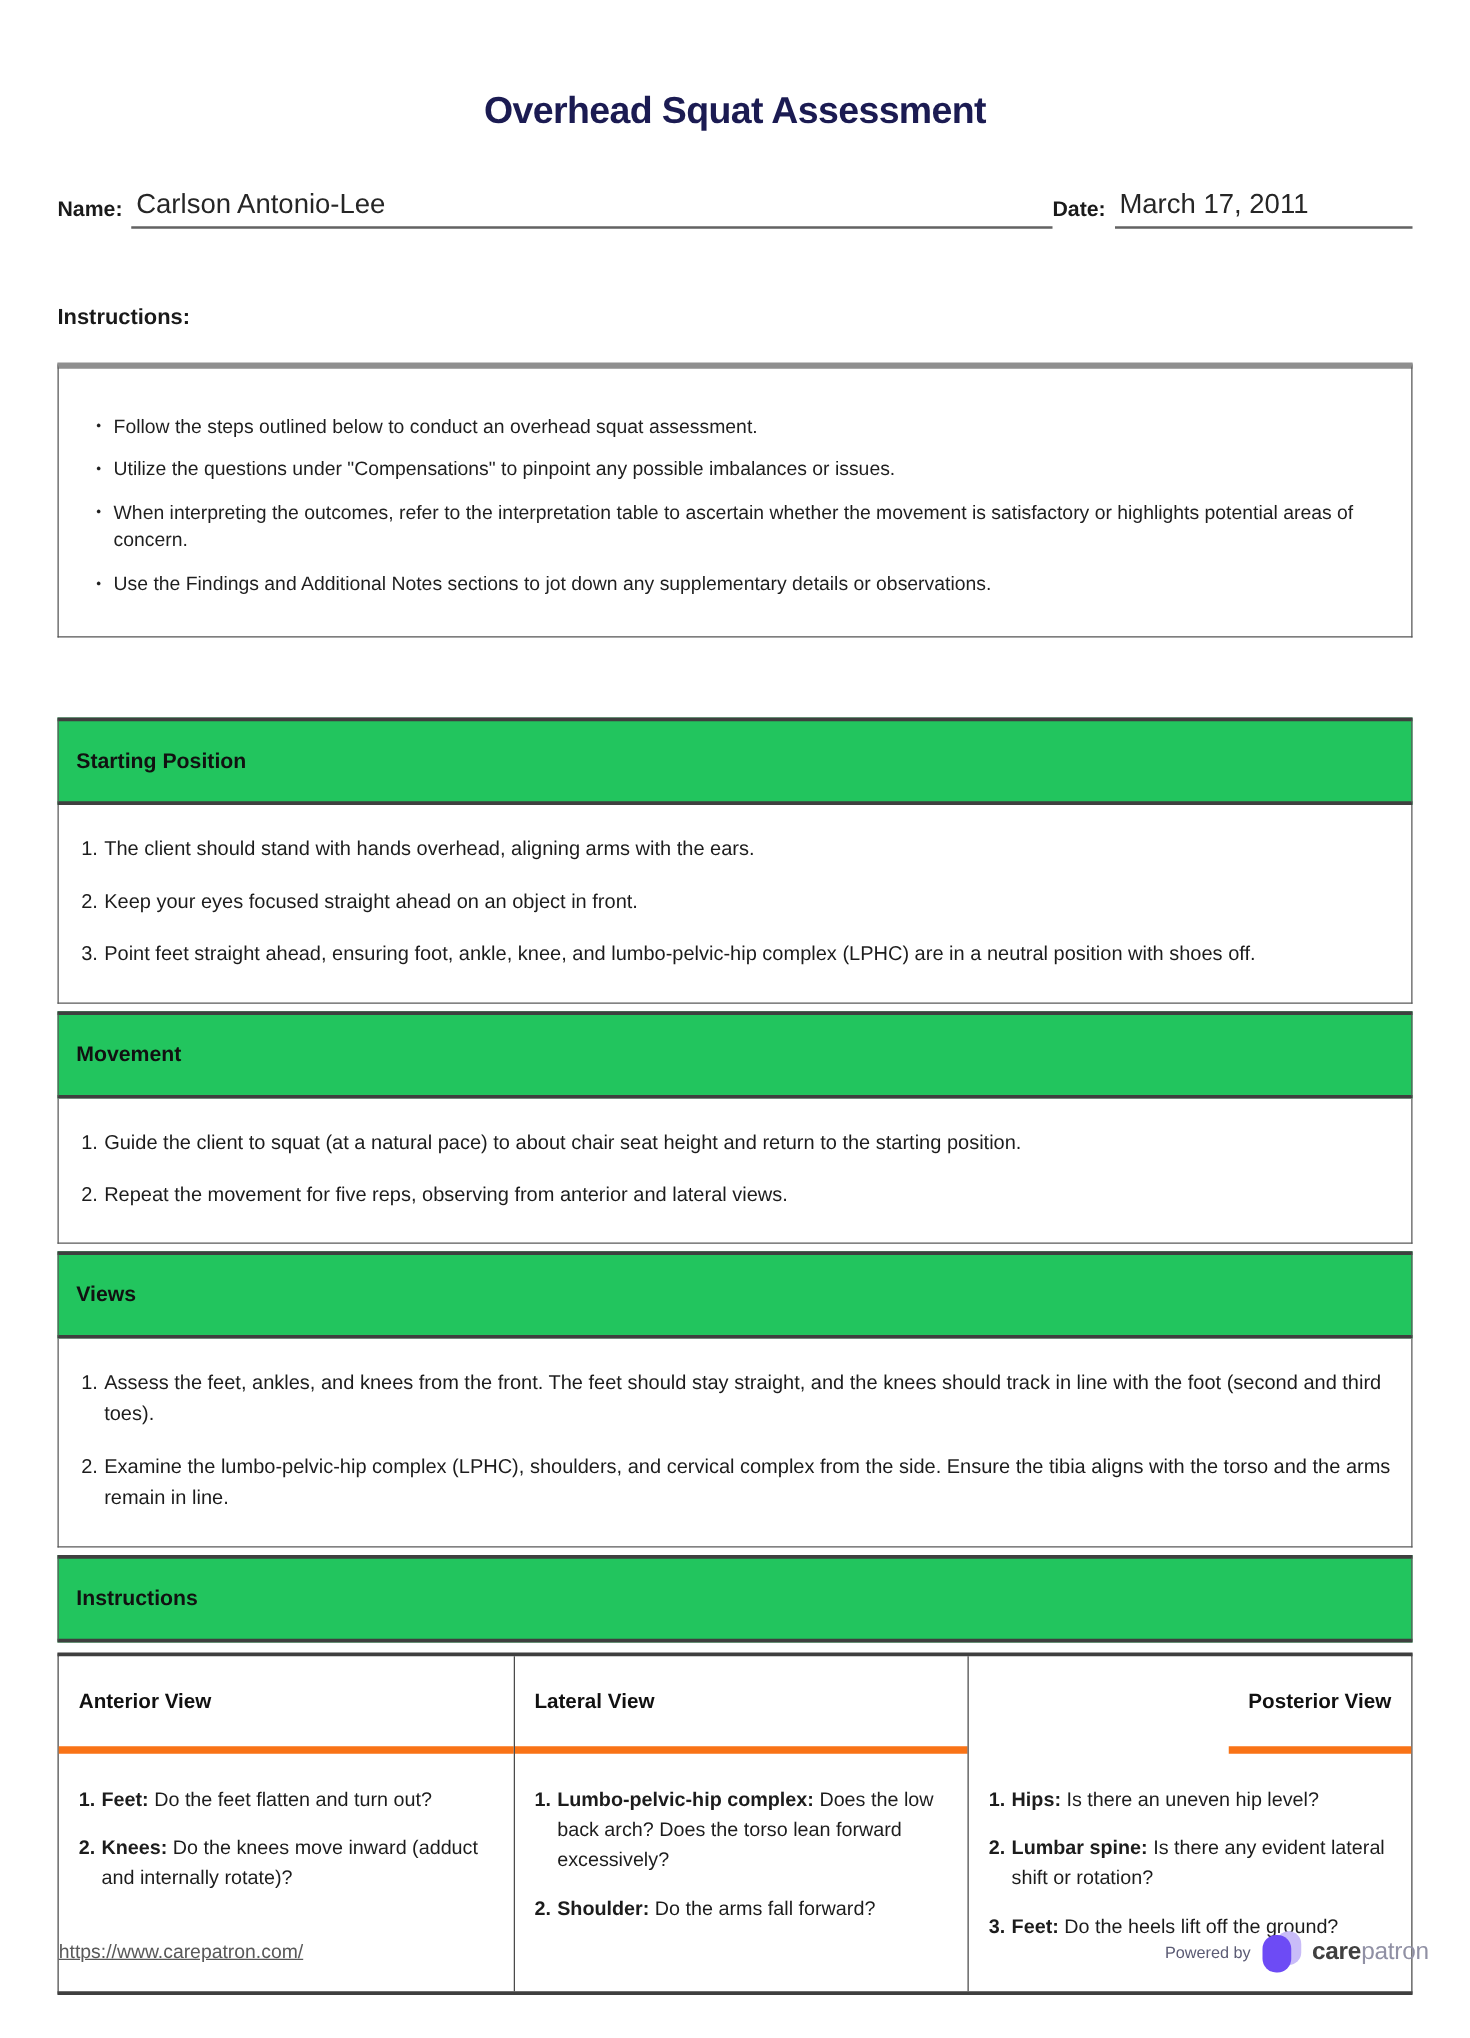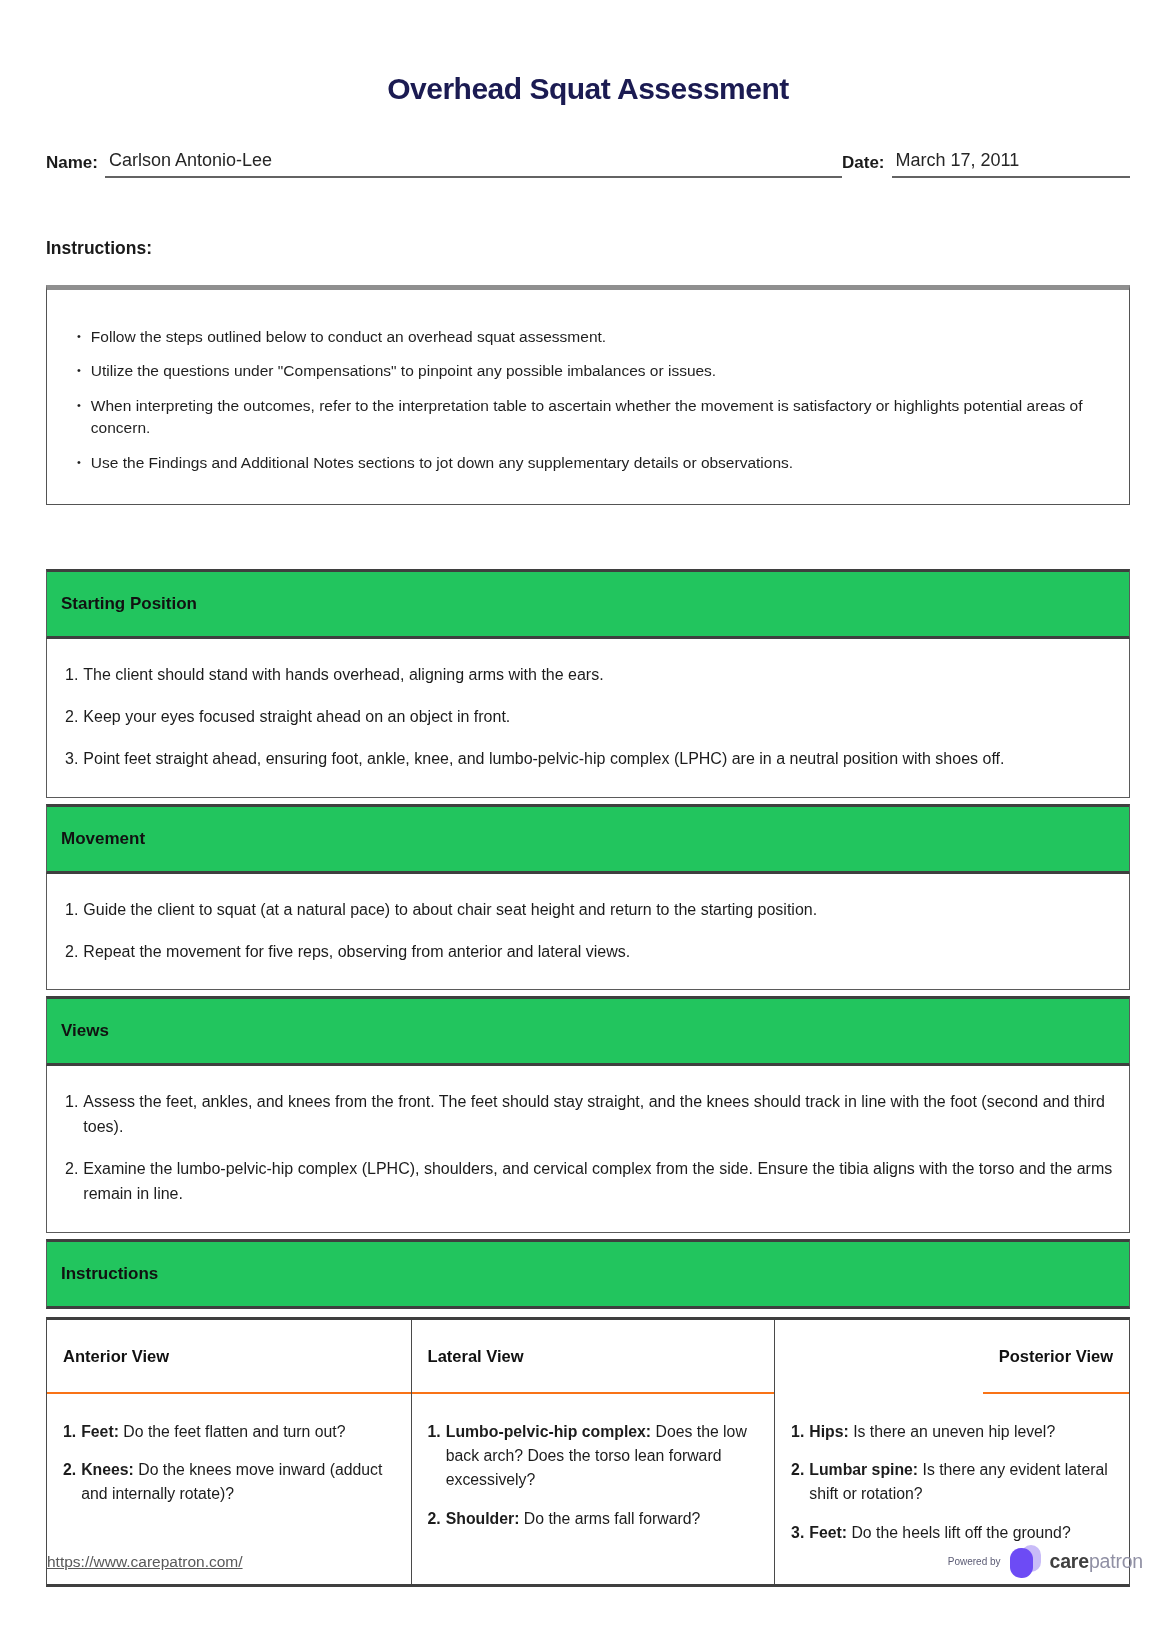--- a/index.html
+++ b/index.html
@@ -18,21 +18,21 @@
   }
 
   .field-row {
     display:flex; align-items:flex-end; margin-top:44px; 
   }
   .field-group { display:flex; align-items:flex-end; }
   .field-group.name { flex:1; }
   .field-group.date { width:288px; }
   .field-label { font-weight:bold; font-size:17px; padding-bottom:5px; margin-right:7px; white-space:nowrap; }
   .field-value {
-    flex:1; border-bottom:2px solid #636363; font-size:18px;
+    flex:1; border-bottom:2px solid #636363; font-size:22px;
     padding:0 2px 5px 4px; color:#262626; white-space:nowrap;
   }
 
   .instructions-heading { margin-top:60px; font-weight:bold; font-size:17.5px; }
 
   .instructions-box {
     margin-top:26px;
     border:1px solid #545454;
     border-top:5px solid #8f8f8f;
     padding:36px 30px 30px 24px;
@@ -60,36 +60,36 @@
 
   .comp-table {
     margin-top:8px; display:flex;
     border:1px solid #4a4a4a;
     border-top:3px solid #3f3f3f; border-bottom:3px solid #3f3f3f;
   }
   .comp-col { width:33.6%; display:flex; flex-direction:column; }
   .comp-col + .comp-col { border-left:1px solid #4a4a4a; }
   .comp-col:last-child { width:32.8%;align-items:flex-end; }
   .col-head {
-    border-bottom:2px solid #f97316;
+    border-bottom:6px solid #f97316;
     padding:27px 16px 26px 16px; font-weight:bold; font-size:16.5px; color:#111;
   }
   .col-body { padding:26px 14px 10px 14px; min-height:190px; }
   .col-body .num-item { font-size:15.8px; margin-bottom:14px; }
   .col-body .num-item .num { font-weight:bold; }
   .col-body .lbl { font-weight:bold; }
 
   .footer {
     position:absolute; left:16px; right:0; bottom:52px;
     display:flex; justify-content:space-between; align-items:center;
     padding:0 33px 0 31px;
   }
   .footer-link { color:#595959; font-size:15.5px; text-decoration:underline; cursor:pointer; }
   .powered { display:flex; align-items:center; gap:9px; }
-  .powered-by { font-size:10px; color:#5b5b74; }
+  .powered-by { font-size:13px; color:#5b5b74; }
   .blob { position:relative; width:31px; height:33px; display:inline-block; }
   .blob-back { position:absolute; right:0; top:0; width:20px; height:27px; background:#c9bcf8; border-radius:10px; }
   .blob-front { position:absolute; left:0; top:3px; width:23px; height:30px; background:#6d4bf5; border-radius:11px; }
   .brand { font-size:19.5px; letter-spacing:-0.2px; }
   .brand .care { font-weight:bold; color:#404040; }
   .brand .patron { font-weight:normal; color:#9090a4;text-align:center; }
 </style>
 </head>
 <body>
 

